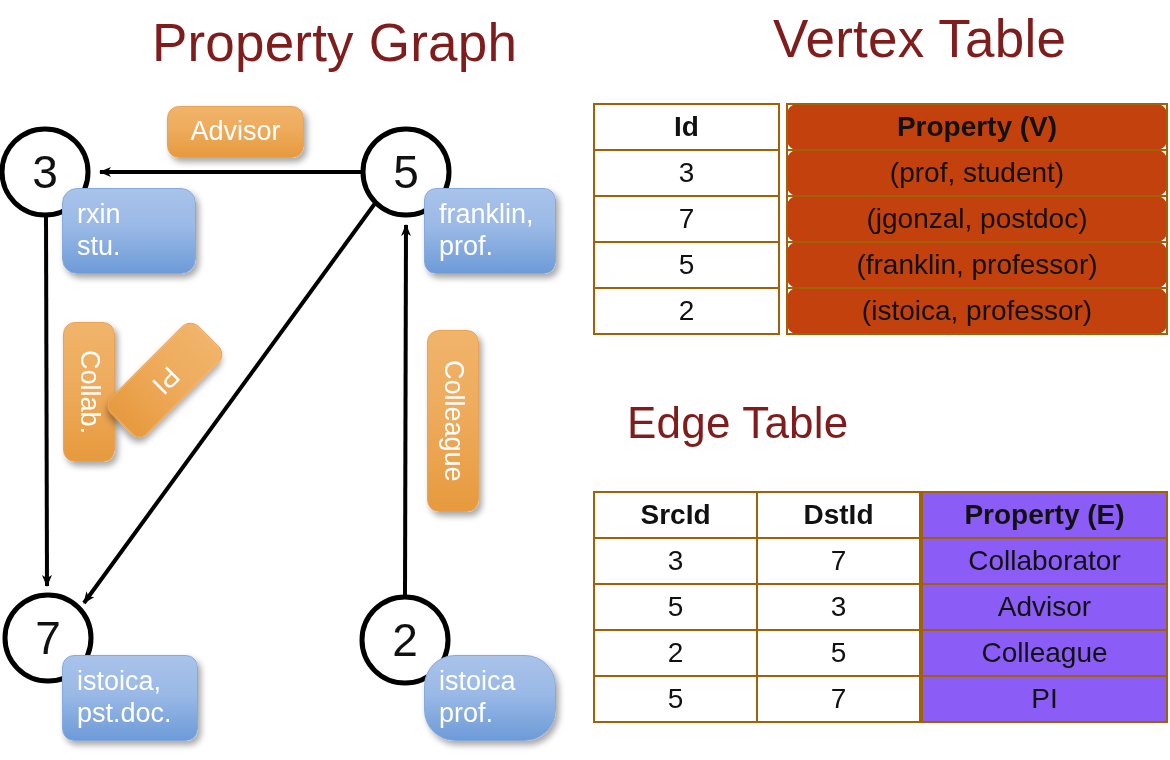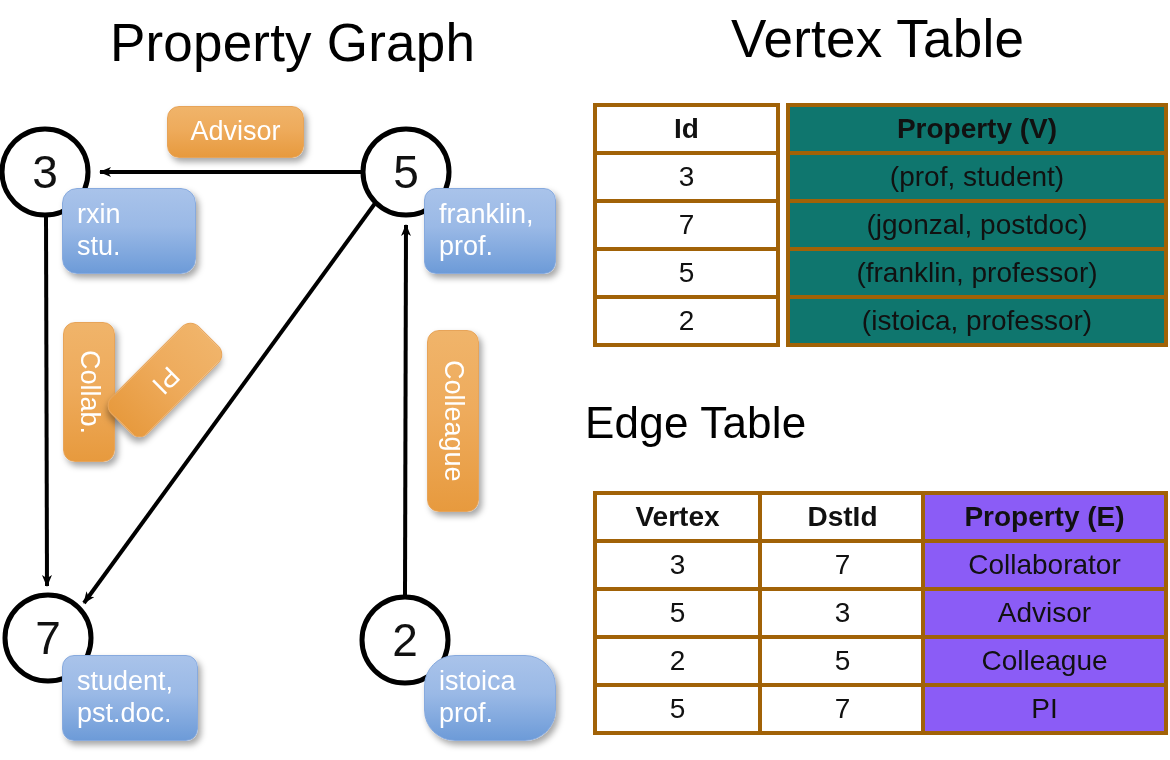--- a/index.html
+++ b/index.html
@@ -1,20 +1,20 @@
 <!DOCTYPE html>
 <html><head>
 <meta charset="utf-8">
 <style>
   html,body{margin:0;padding:0;background:#ffffff;}
   body{width:1170px;height:760px;position:relative;overflow:hidden;
        font-family:"Liberation Sans",sans-serif;color:#000;}
 
   .title{position:absolute;font-family:"Liberation Sans",sans-serif;
-         font-weight:300;color:#000000;white-space:nowrap;letter-spacing:.2px;}
+         font-weight:300;color:#7f1d1d;white-space:nowrap;letter-spacing:.2px;margin-left:42px;}
   #title-property-graph{left:0;top:12px;width:585px;text-align:center;font-size:53px;}
   #title-vertex-table{left:585px;top:8px;width:585px;text-align:center;font-size:53px;}
   #title-edge-table{left:585px;top:398px;width:585px;text-align:left;font-size:44px;}
 
   
   #graph-panel{position:absolute;left:0;top:0;width:585px;height:760px;}
   #graph-svg{position:absolute;left:0;top:0;}
 
   .node-label{position:absolute;font-size:46px;font-weight:300;color:#111;
               width:86px;text-align:center;line-height:86px;}
@@ -39,24 +39,24 @@
   #chip-franklin{left:424px;top:188px;width:132px;height:86px;}
   #chip-jgonzal{left:62px;top:655px;width:136px;height:86px;}
   #chip-istoica{left:424px;top:655px;width:132px;height:86px;border-radius:31px;}
   #chip-collab{left:63px;top:322px;width:52px;height:140px;}
   #chip-colleague{left:427px;top:330px;width:52px;height:182px;}
   #chip-pi{left:139px;top:318px;width:52px;height:124px;
            transform:rotate(45deg);transform-origin:50% 50%;}
 
   
   .tbl{position:absolute;border-collapse:collapse;table-layout:fixed;}
-  .tbl td{border:4px solid #a16207;text-align:center;font-weight:300;
+  .tbl td{border:2px solid #a16207;text-align:center;font-weight:300;
           font-size:28px;color:#111;height:44px;padding:0;}
   .tbl td.hd{font-weight:bold;font-size:28px;}
-  .fill-blue{background:#0f766e;}
+  .fill-blue{background:#c2410c;border-radius:10px;}
   .fill-orange{background:#8b5cf6;}
 
   #vtbl-id{left:593px;top:103px;width:187px;}
   #vtbl-prop{left:786px;top:103px;width:382px;}
   #etbl-ids{left:593px;top:491px;width:322px;}
   #etbl-prop{left:921px;top:491px;width:247px;}
   #etbl-ids td{width:161px;}
 </style>
 </head>
 <body>
@@ -108,21 +108,21 @@
 
   <div class="chip chip-blue" id="chip-rxin">
     <span class="txt">rxin
 stu.</span>
   </div>
   <div class="chip chip-blue" id="chip-franklin">
     <span class="txt">franklin,
 prof.</span>
   </div>
   <div class="chip chip-blue" id="chip-jgonzal">
-    <span class="txt">student,
+    <span class="txt">istoica,
 pst.doc.</span>
   </div>
   <div class="chip chip-blue" id="chip-istoica">
     <span class="txt">istoica
 prof.</span>
   </div>
 </div>
 
 <table class="tbl" id="vtbl-id">
   <tbody>
@@ -160,21 +160,21 @@
   </tr>
   <tr>
     <td class="fill-blue">(istoica, professor)</td>
   </tr>
 </tbody>
   </table>
 
 <table class="tbl" id="etbl-ids">
   <tbody>
       <tr>
-    <td class="hd">Vertex</td>
+    <td class="hd">SrcId</td>
     <td class="hd">DstId</td>
   </tr>
   <tr>
     <td>3</td>
     <td>7</td>
   </tr>
   <tr>
     <td>5</td>
     <td>3</td>
   </tr>

